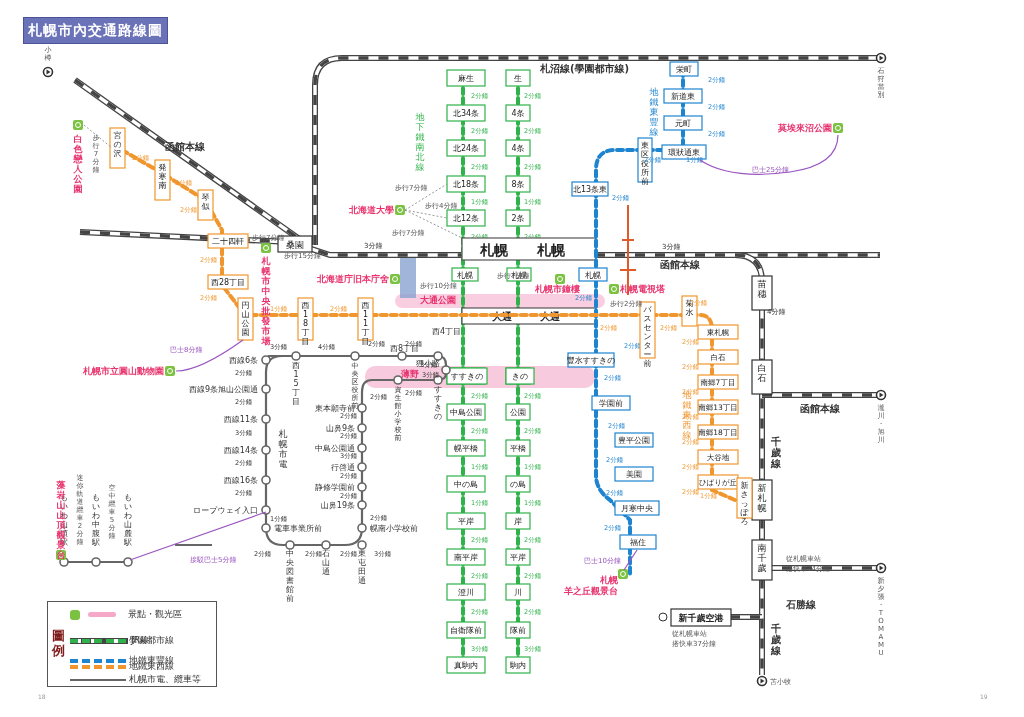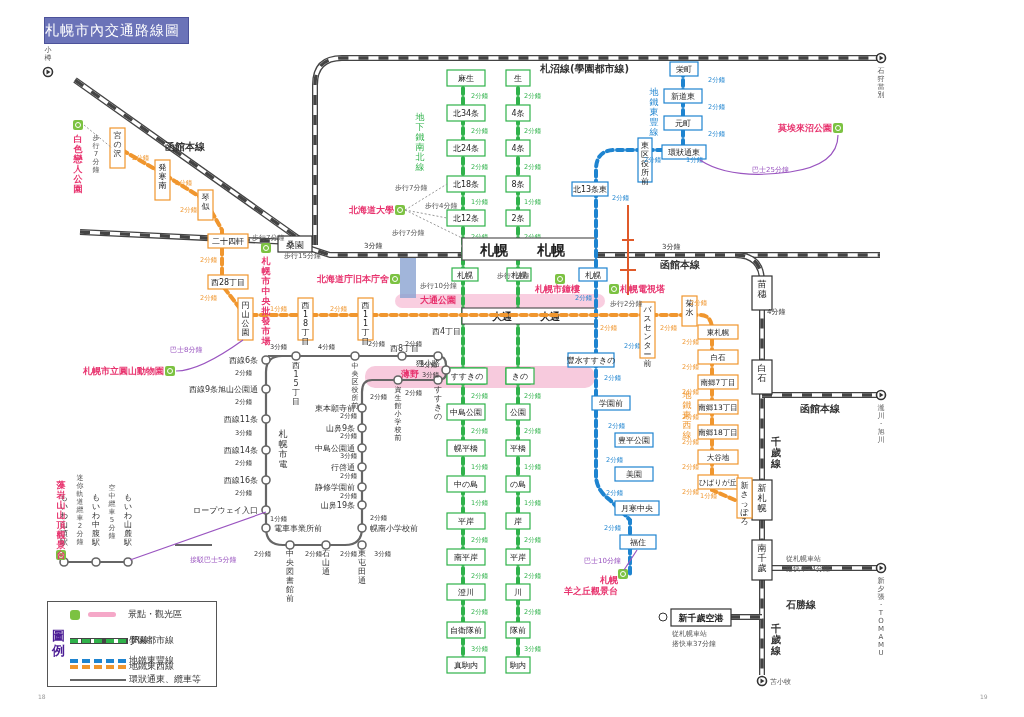--- a/index.html
+++ b/index.html
@@ -1,20 +1,20 @@
 <!DOCTYPE html>
 <html><head>
 <meta charset="utf-8">
 <style>
   html,body{margin:0;padding:0;background:#fff;}
   body{width:1024px;height:717px;position:relative;overflow:hidden;font-family:"DejaVu Sans",sans-serif;}
   #map{position:absolute;left:0;top:0;width:1024px;height:717px;}
-  .title-box{position:absolute;left:44px;top:17px;width:143px;height:25px;background:#6b73b8;border:1px solid #4c529a;color:#fff;font-size:14px;font-weight:normal;line-height:25px;text-align:left;letter-spacing:1px;}
+  .title-box{position:absolute;left:23px;top:17px;width:143px;height:25px;background:#6b73b8;border:1px solid #4c529a;color:#fff;font-size:14px;font-weight:bold;line-height:25px;text-align:center;letter-spacing:1px;}
   .legend{position:absolute;left:47px;top:601px;width:168px;height:84px;border:1.5px solid #555;background:#fff;}
-  .legend .lg-title{position:absolute;left:4px;top:26px;width:16px;font-size:13px;font-weight:bold;line-height:15px;color:#4c1d95;}
+  .legend .lg-title{position:absolute;left:4px;top:26px;width:16px;font-size:13px;font-weight:bold;line-height:15px;color:#7f1d1d;}
   .legend .row{position:absolute;left:22px;height:13px;display:flex;align-items:center;font-size:9px;color:#333;justify-content:flex-end;}
   .legend .sw{width:56px;height:0;margin-right:3px;}
   .page-num{position:absolute;font-size:6px;color:#999;}
   svg text{font-family:"DejaVu Sans",sans-serif;}
 </style>
 </head>
 <body>
 
 <svg id="map" xmlns="http://www.w3.org/2000/svg" width="1024" height="717" viewBox="0 0 1024 717">
     <rect x="395" y="294" width="210" height="14" rx="7" fill="#f8c2d8" opacity="0.8"></rect>
@@ -811,18 +811,18 @@
   <div class="row" style="top:52px">
     <span class="sw" style="border-top:4px dashed #1e84d0;"></span>
     <span>地鐵東豐線</span>
   </div>
   <div class="row" style="top:58px">
     <span class="sw" style="border-top:4px dashed #f0962e;"></span>
     <span>地鐵東西線</span>
   </div>
   <div class="row" style="top:71px">
     <span class="sw" style="border-top:2px solid #666;"></span>
-    <span>環狀通東、纜車等</span>
+    <span>札幌市電、纜車等</span>
   </div>
 </div>
 
 <div class="page-num" style="left:38px;top:693px">18</div>
 <div class="page-num" style="left:980px;top:693px">19</div>
 
 </body></html>

